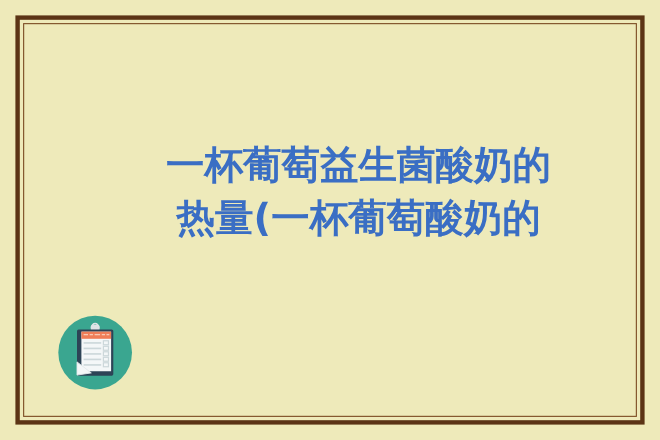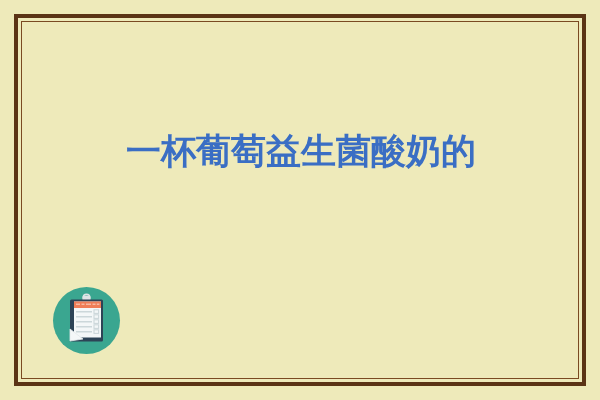--- a/index.html
+++ b/index.html
@@ -44,20 +44,21 @@
     border: 1px solid #7a4a22;
     pointer-events: none;
   }
 
   
   .headline {
     position: absolute;
     left: 126px;
     top: 127px;
     width: 400px;
+    text-align: center;
   }
   .headline .line {
     color: #3a6ec4;
     font-size: 35px;
     line-height: 48px;
     font-weight: 700;
     letter-spacing: 0px;
     white-space: nowrap;
     font-family: "DejaVu Sans", "Liberation Sans", sans-serif;
   }
@@ -83,20 +84,21 @@
 </head>
 <body>
 
 <div id="poster">
 
   <div class="frame-outer"></div>
   <div class="frame-inner"></div>
 
   <div class="headline">
     <div class="line">一杯葡萄益生菌酸奶的</div>
+    <div class="line">热量(一杯葡萄酸奶的</div>
   </div>
 
   <div class="badge">
     <svg class="badge-icon" viewBox="0 0 67 67" aria-hidden="true">
 
       <rect x="29.5" y="8.5" width="8" height="7" rx="1.5" fill="#dfe4e6"></rect>
       <circle cx="33.5" cy="10.5" r="3.2" fill="none" stroke="#dfe4e6" stroke-width="1.6"></circle>
 
       <rect x="17" y="12.5" width="33" height="42" rx="1.5" fill="#2d4356"></rect>
 

